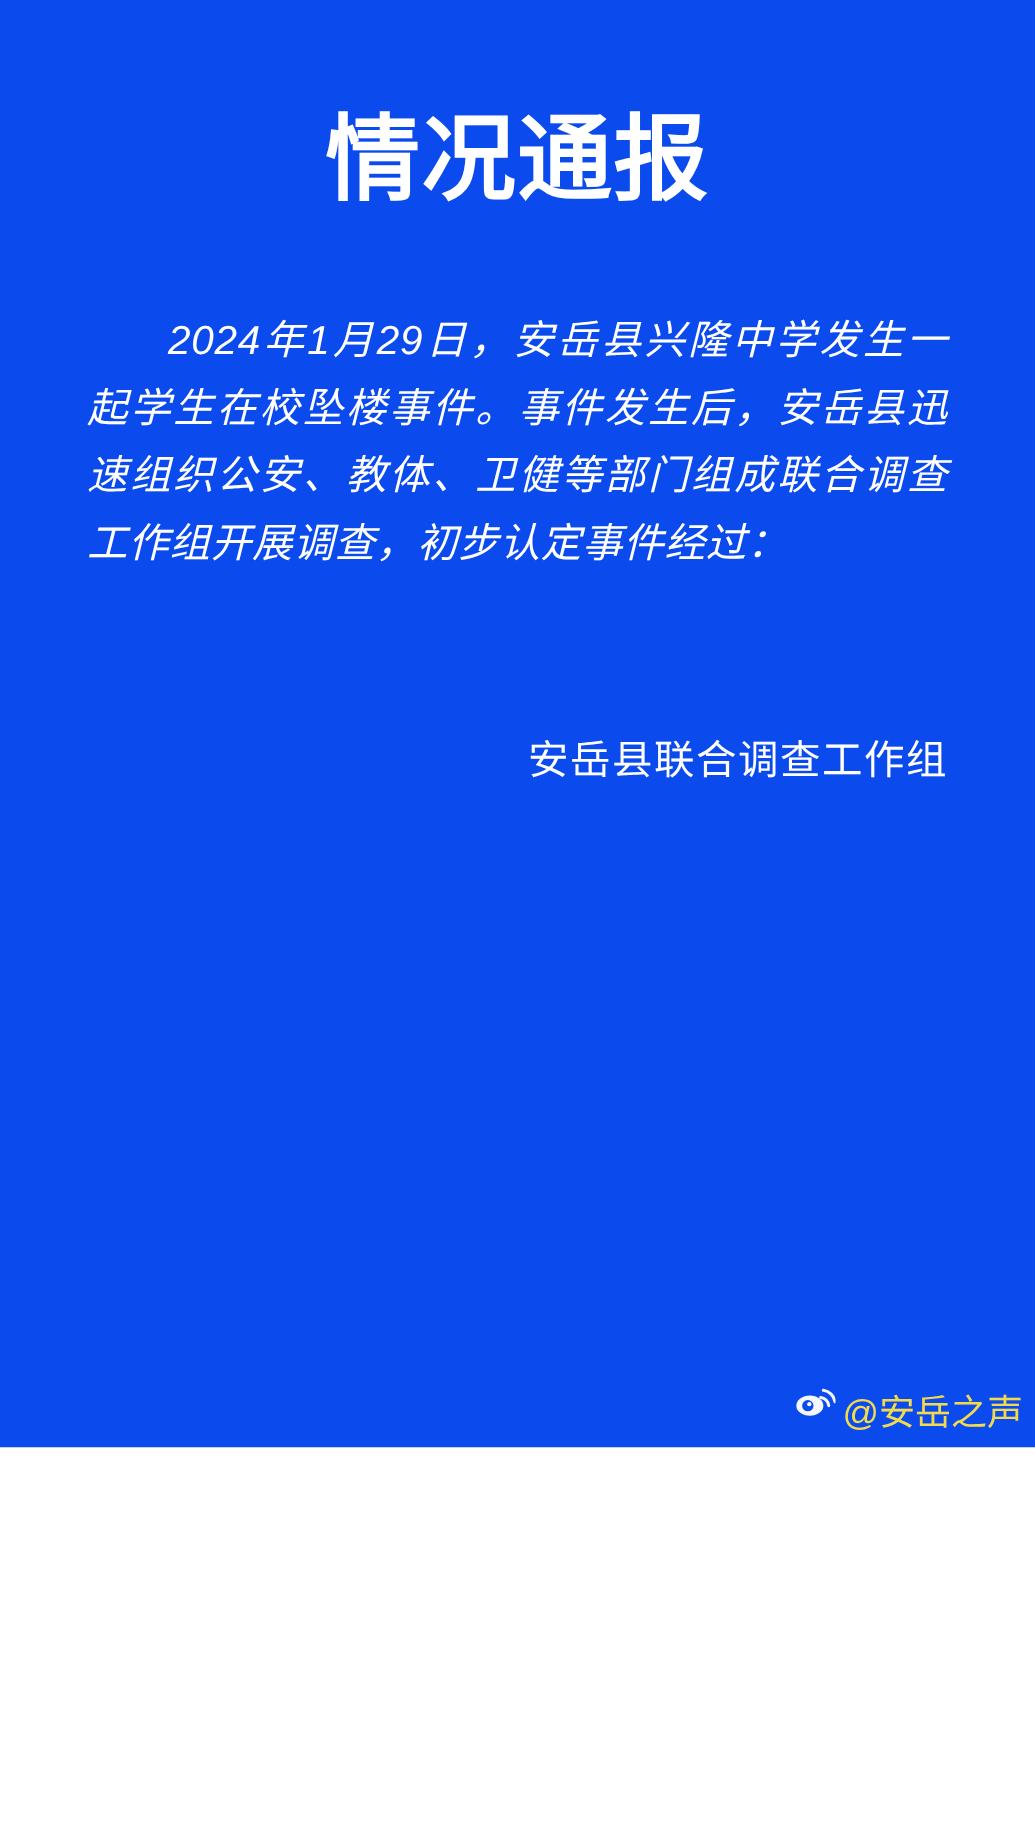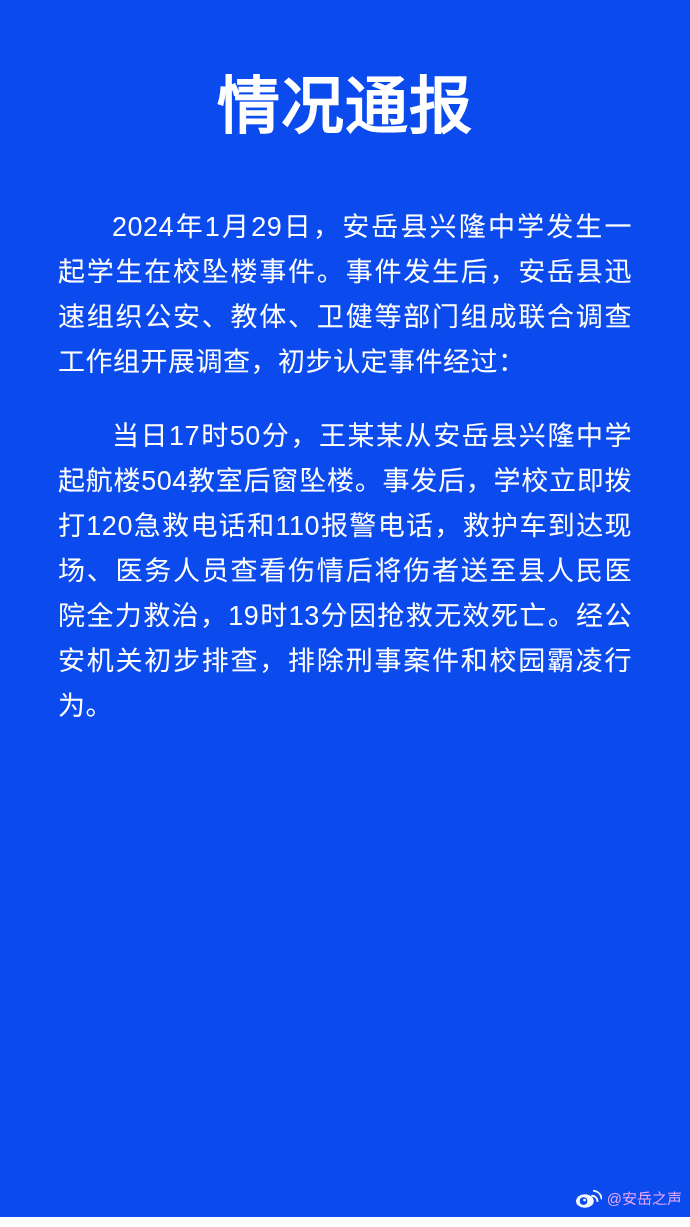--- a/index.html
+++ b/index.html
@@ -2,40 +2,41 @@
 <html lang="zh-CN"><head>
 <meta charset="utf-8">
 <style>
   html, body {
     margin: 0;
     padding: 0;
   }
   .page {
     position: relative;
     width: 690px;
-    height: 1217px;
+    height: 965px;
     background: #0b4bee;
     color: #ffffff;
     overflow: hidden;
     font-family: "Liberation Sans", "DejaVu Sans", sans-serif;
     box-sizing: border-box;
     padding: 64px 58px 0 58px;
   }
   .title {
     margin: 0;
     font-family: "Liberation Serif", "DejaVu Serif", serif;
     font-weight: bold;
     font-size: 63px;
     line-height: 86px;
     text-align: center;
     letter-spacing: 1px;
     white-space: nowrap;
   }
   .body-text {
     margin-top: 55px;
+    font-style: italic;
   }
   .para {
     margin: 0;
     font-size: 27px;
     line-height: 45px;
     font-weight: 500;
     text-align: justify;
     text-justify: inter-ideograph;
     text-indent: 2em;
     letter-spacing: 0.5px;
@@ -54,25 +55,24 @@
     letter-spacing: 1px;
   }
   .date {
     margin-top: 23px;
   }
   .watermark {
     position: absolute;
     right: 8px;
     bottom: 8px;
     display: flex;
-    align-items: center;
     gap: 5px;
-    font-size: 15px;
+    font-size: 24px;
     font-weight: 500;
-    color: #f0abfc;
+    color: #fde047;
     opacity: 0.96;
   }
   .weibo-icon-wrap {
     display: inline-flex;
     width: 27px;
     height: 23px;
   }
   .weibo-icon-wrap svg {
     width: 100%;
     height: 100%;
@@ -80,24 +80,24 @@
 </style>
 </head>
 <body>
 
 <div class="page" style="background: rgb(11, 75, 238); color: rgb(255, 255, 255);">
 
   <h1 class="title">情况通报</h1>
 
   <div class="body-text">
     <p class="para">2024年1月29日，安岳县兴隆中学发生一起学生在校坠楼事件。事件发生后，安岳县迅速组织公安、教体、卫健等部门组成联合调查工作组开展调查，初步认定事件经过：</p>
-    <p class="para">当日17时50分，王某某从安岳县兴隆中学起航楼504教室后窗坠楼。事发后，学校立即拨打120急救电话和110报警电话，救护车到达现场、医务人员查看伤情后将伤者送至县人民医院全力救治，19时13分因抢救无效死亡。经公安机关初步排查，排除刑事案件和校园霸凌行为。</p>
   </div>
 
   <div class="sig-block">
+    <div class="signature">安岳县联合调查工作组</div>
   </div>
 
   <div class="watermark">
     <span class="weibo-icon-wrap">
       <svg viewBox="0 0 30 24" xmlns="http://www.w3.org/2000/svg" aria-hidden="true">
         <ellipse cx="11" cy="16" rx="10" ry="7.5" fill="#ffffff"></ellipse>
         <circle cx="9.5" cy="16" r="4.2" fill="#0b4bee"></circle>
         <circle cx="10.6" cy="14.9" r="1.6" fill="#ffffff"></circle>
         <path d="M19 10 a6.5 6.5 0 0 1 6 6" stroke="#ffffff" stroke-width="2.2" fill="none" stroke-linecap="round"></path>
         <path d="M21 4.6 a10 10 0 0 1 8.6 8.6" stroke="#ffffff" stroke-width="2.2" fill="none" stroke-linecap="round"></path>

